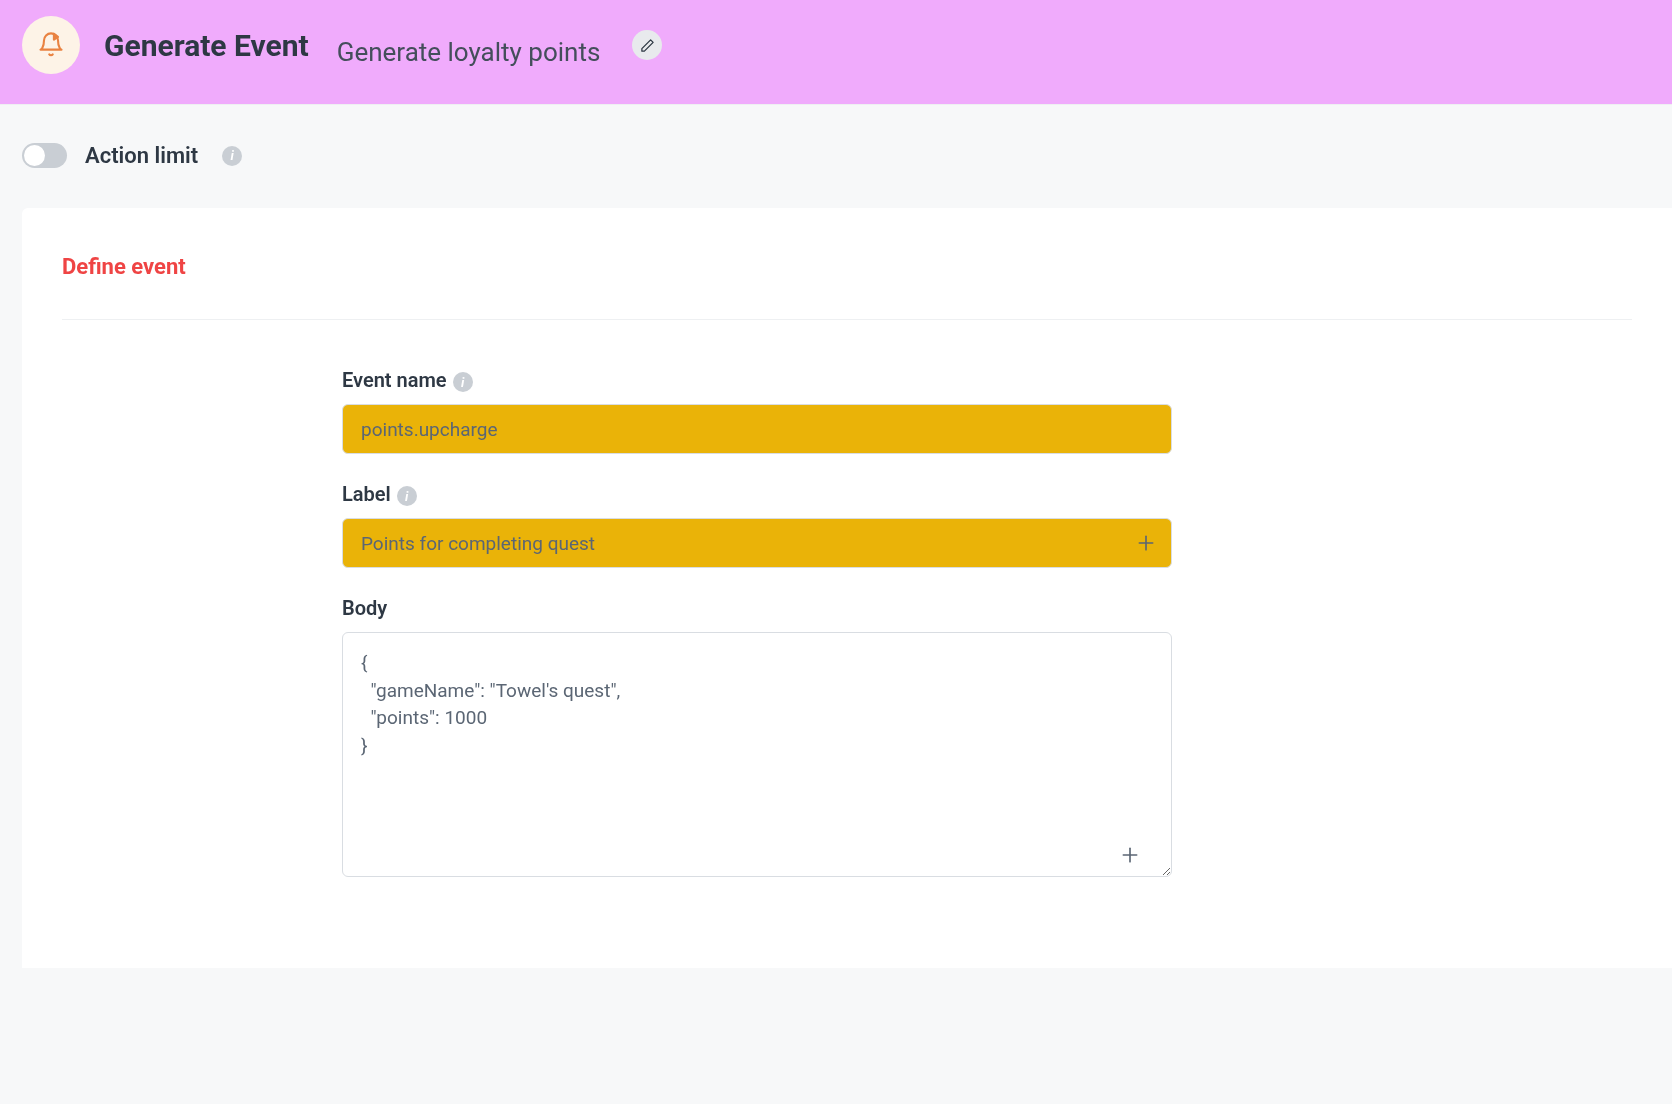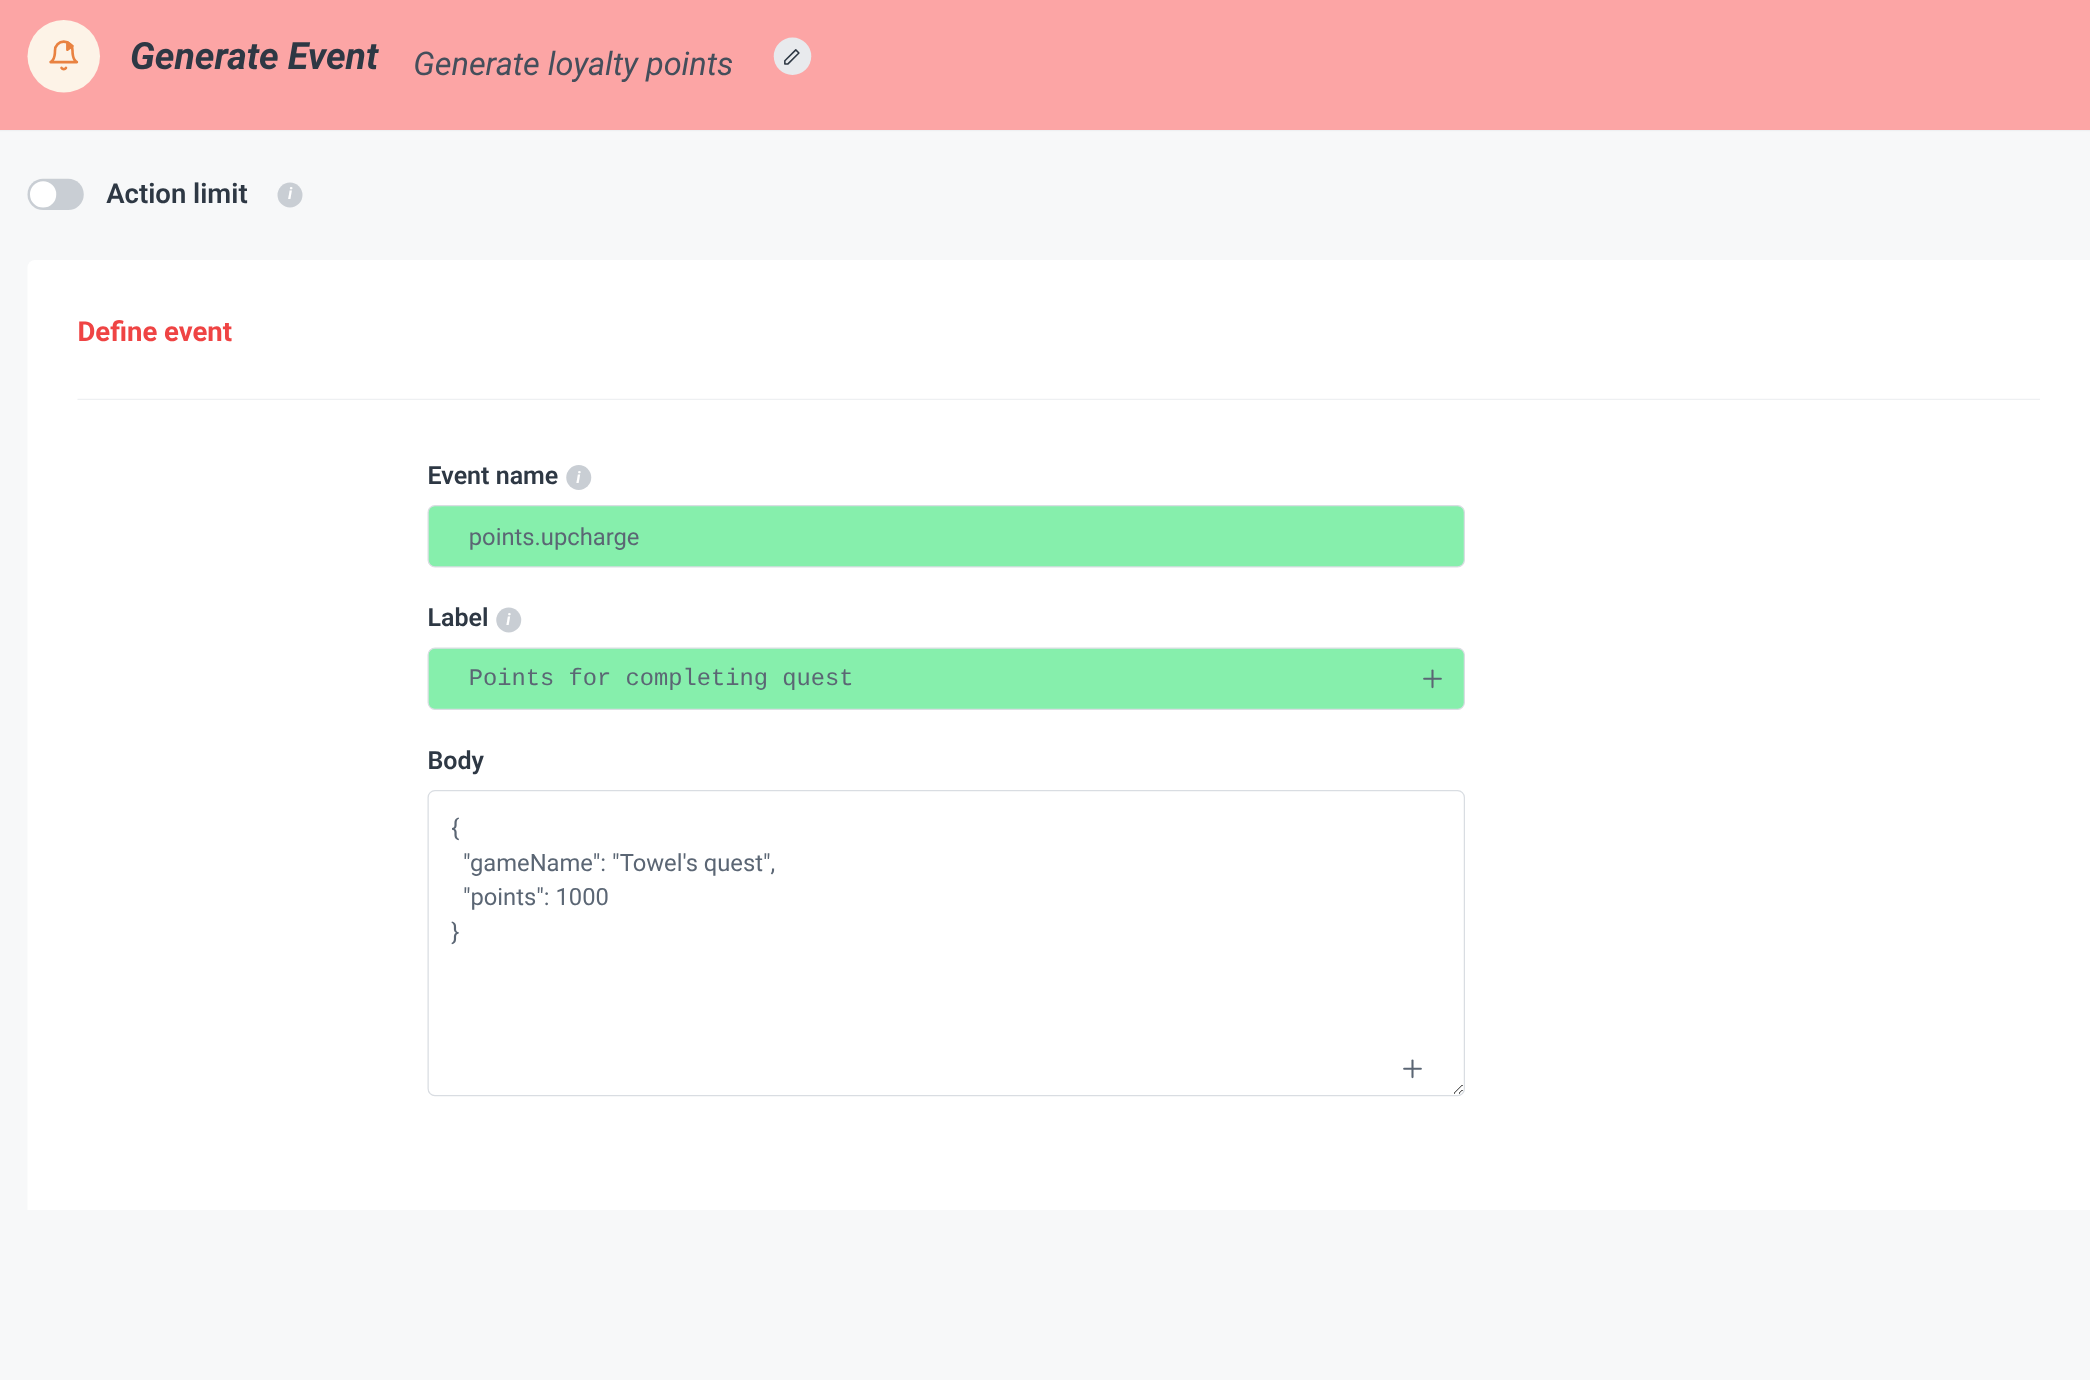--- a/index.html
+++ b/index.html
@@ -12,22 +12,21 @@
   }
   .page {
     width: 1672px;
     min-height: 1106px;
   }
   .header {
     display: flex;
     align-items: center;
     gap: 24px;
     padding: 16px 22px 30px 22px;
-    background: #fca5a5;
-    font-style: italic;
+    background: #f0abfc;
   }
   .icon-badge {
     width: 58px;
     height: 58px;
     border-radius: 50%;
     background: #fdf3e7;
     display: flex;
     align-items: center;
     justify-content: center;
     flex-shrink: 0;
@@ -140,31 +139,30 @@
   .field-label {
     font-size: 20px;
     font-weight: 600;
     color: #2e3844;
   }
   .text-input {
     width: 100%;
     height: 50px;
     border: 1px solid #d9dde2;
     border-radius: 6px;
-    padding: 0 32px;
+    padding: 0 18px;
     font-size: 19px;
     color: #5b6674;
     font-family: inherit;
-    background: #86efac;
+    background: #eab308;
   }
 
   .input-with-plus {
     position: relative;
     width: 100%;
-    font-family: Liberation Mono, monospace;
   }
   .input-with-plus .text-input { padding-right: 52px; }
   .plus-btn {
     position: absolute;
     right: 12px;
     top: 50%;
     transform: translateY(-50%);
     width: 28px;
     height: 28px;
     display: flex;

